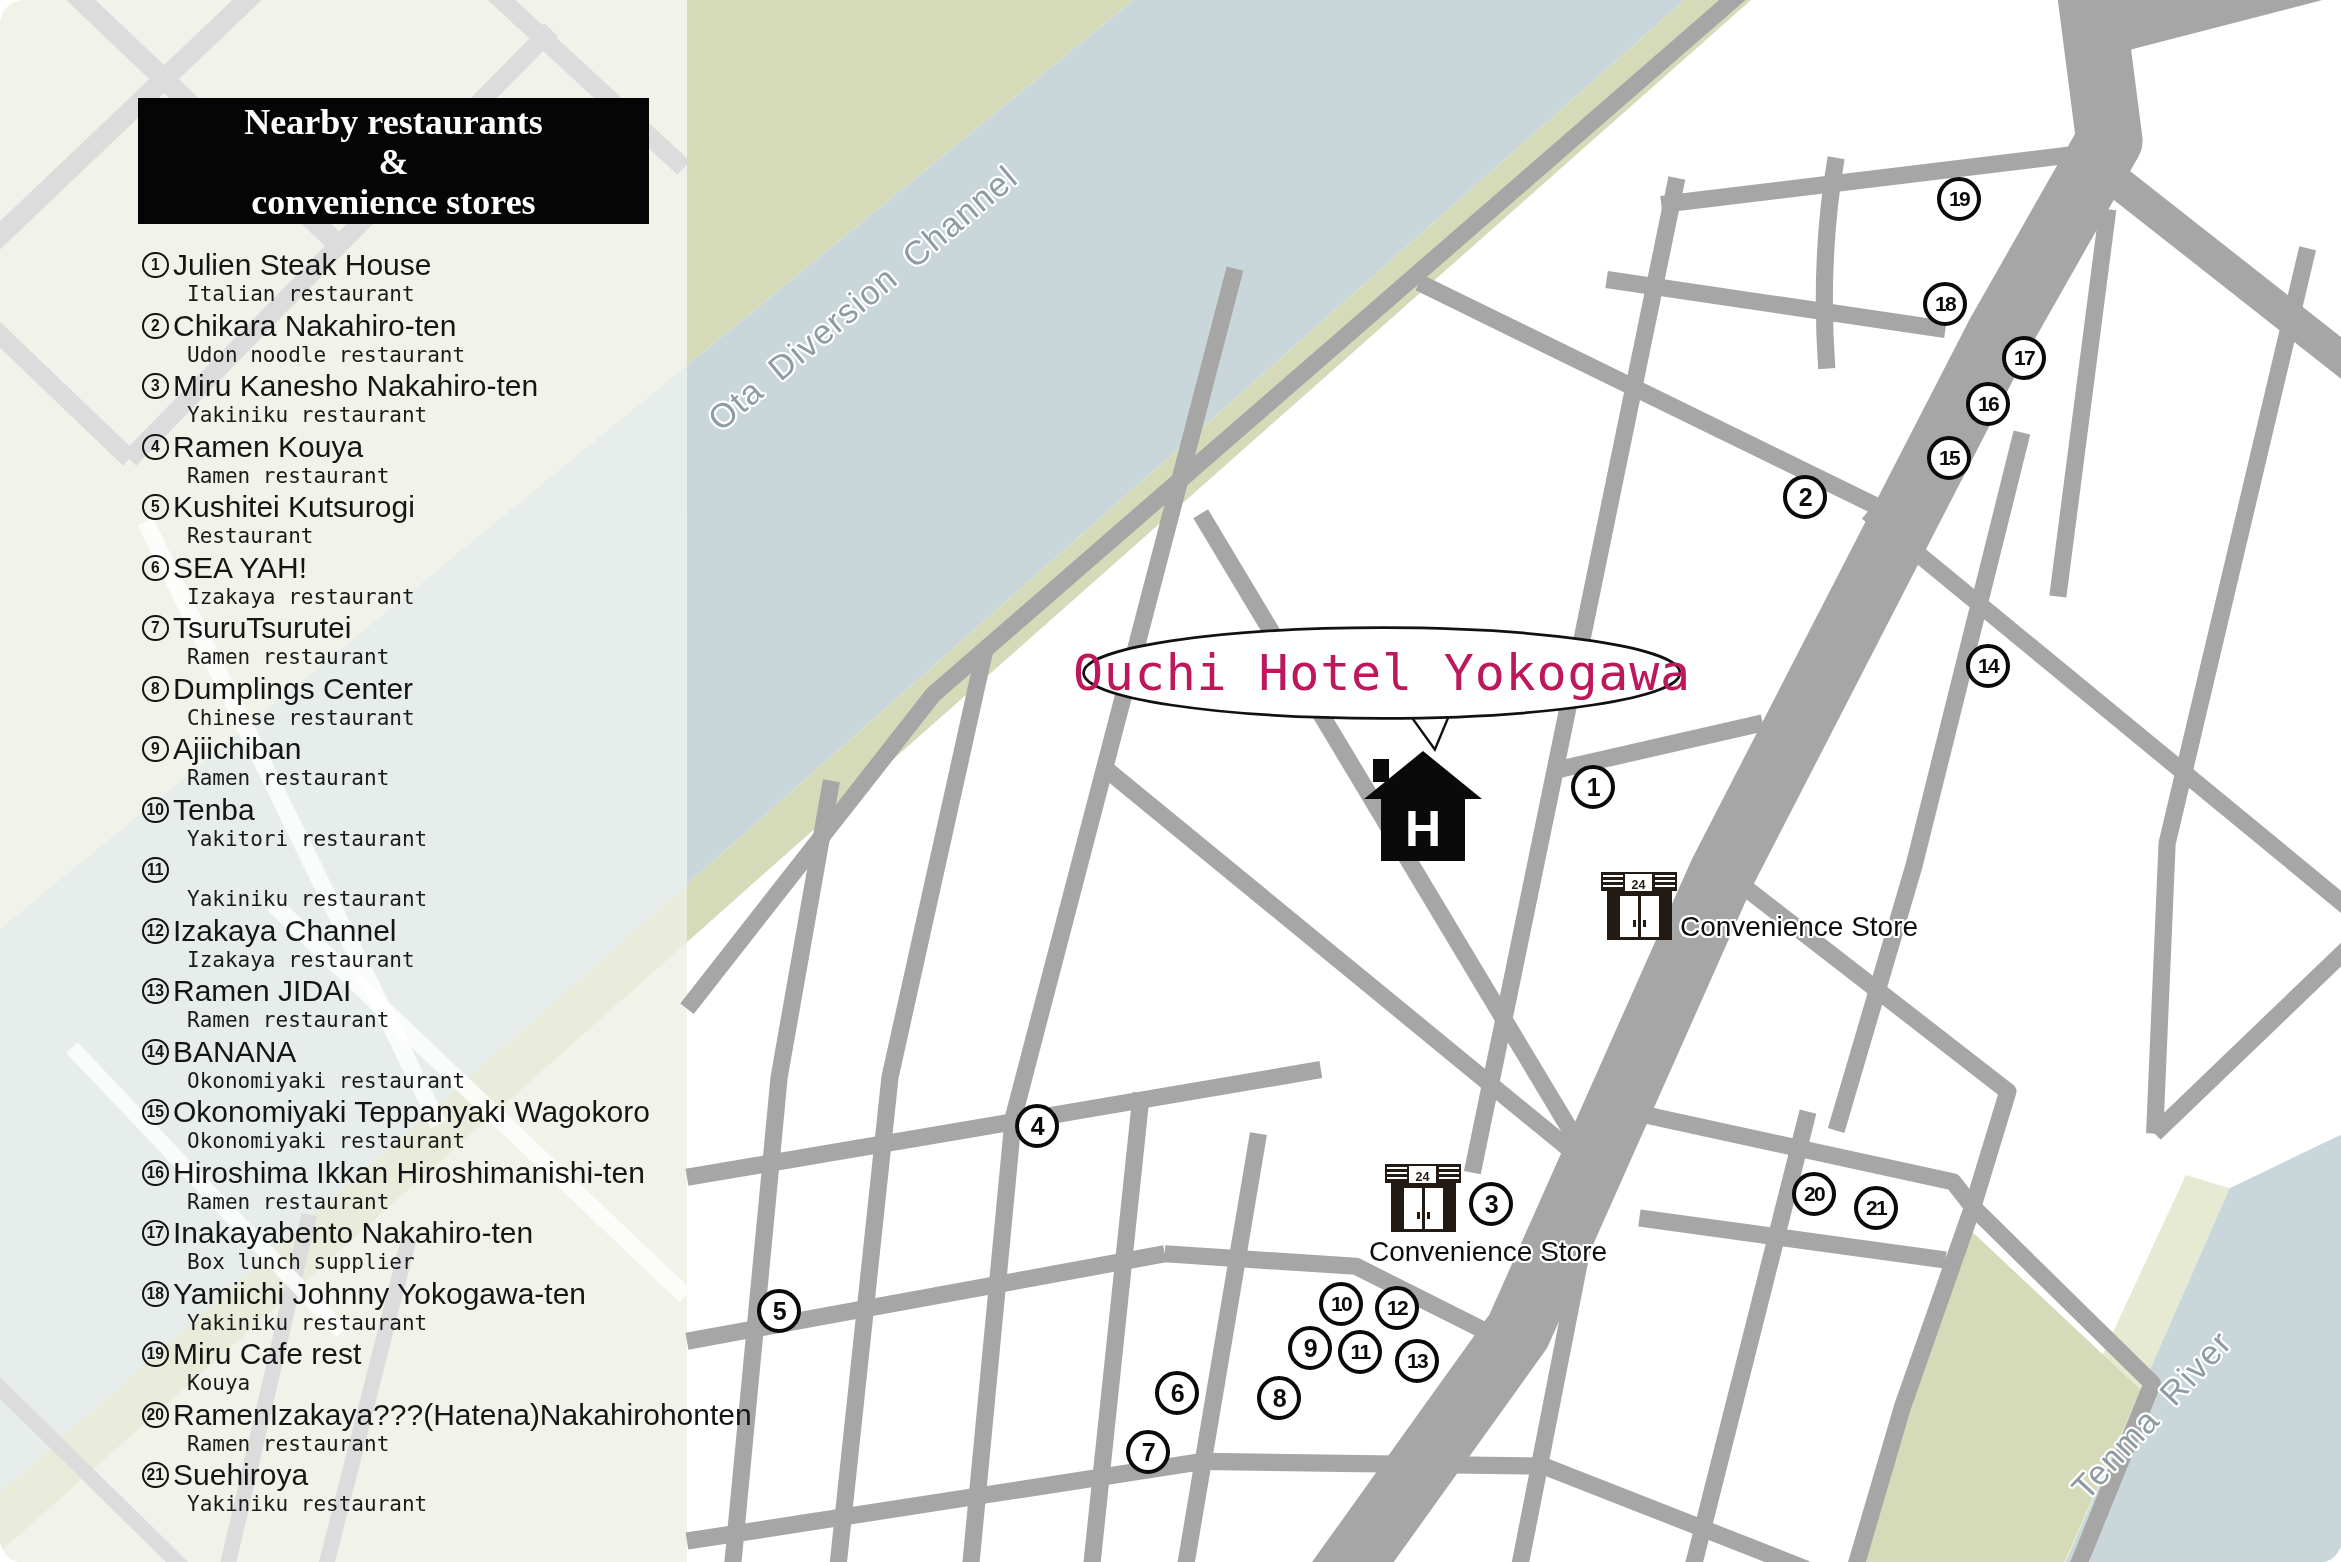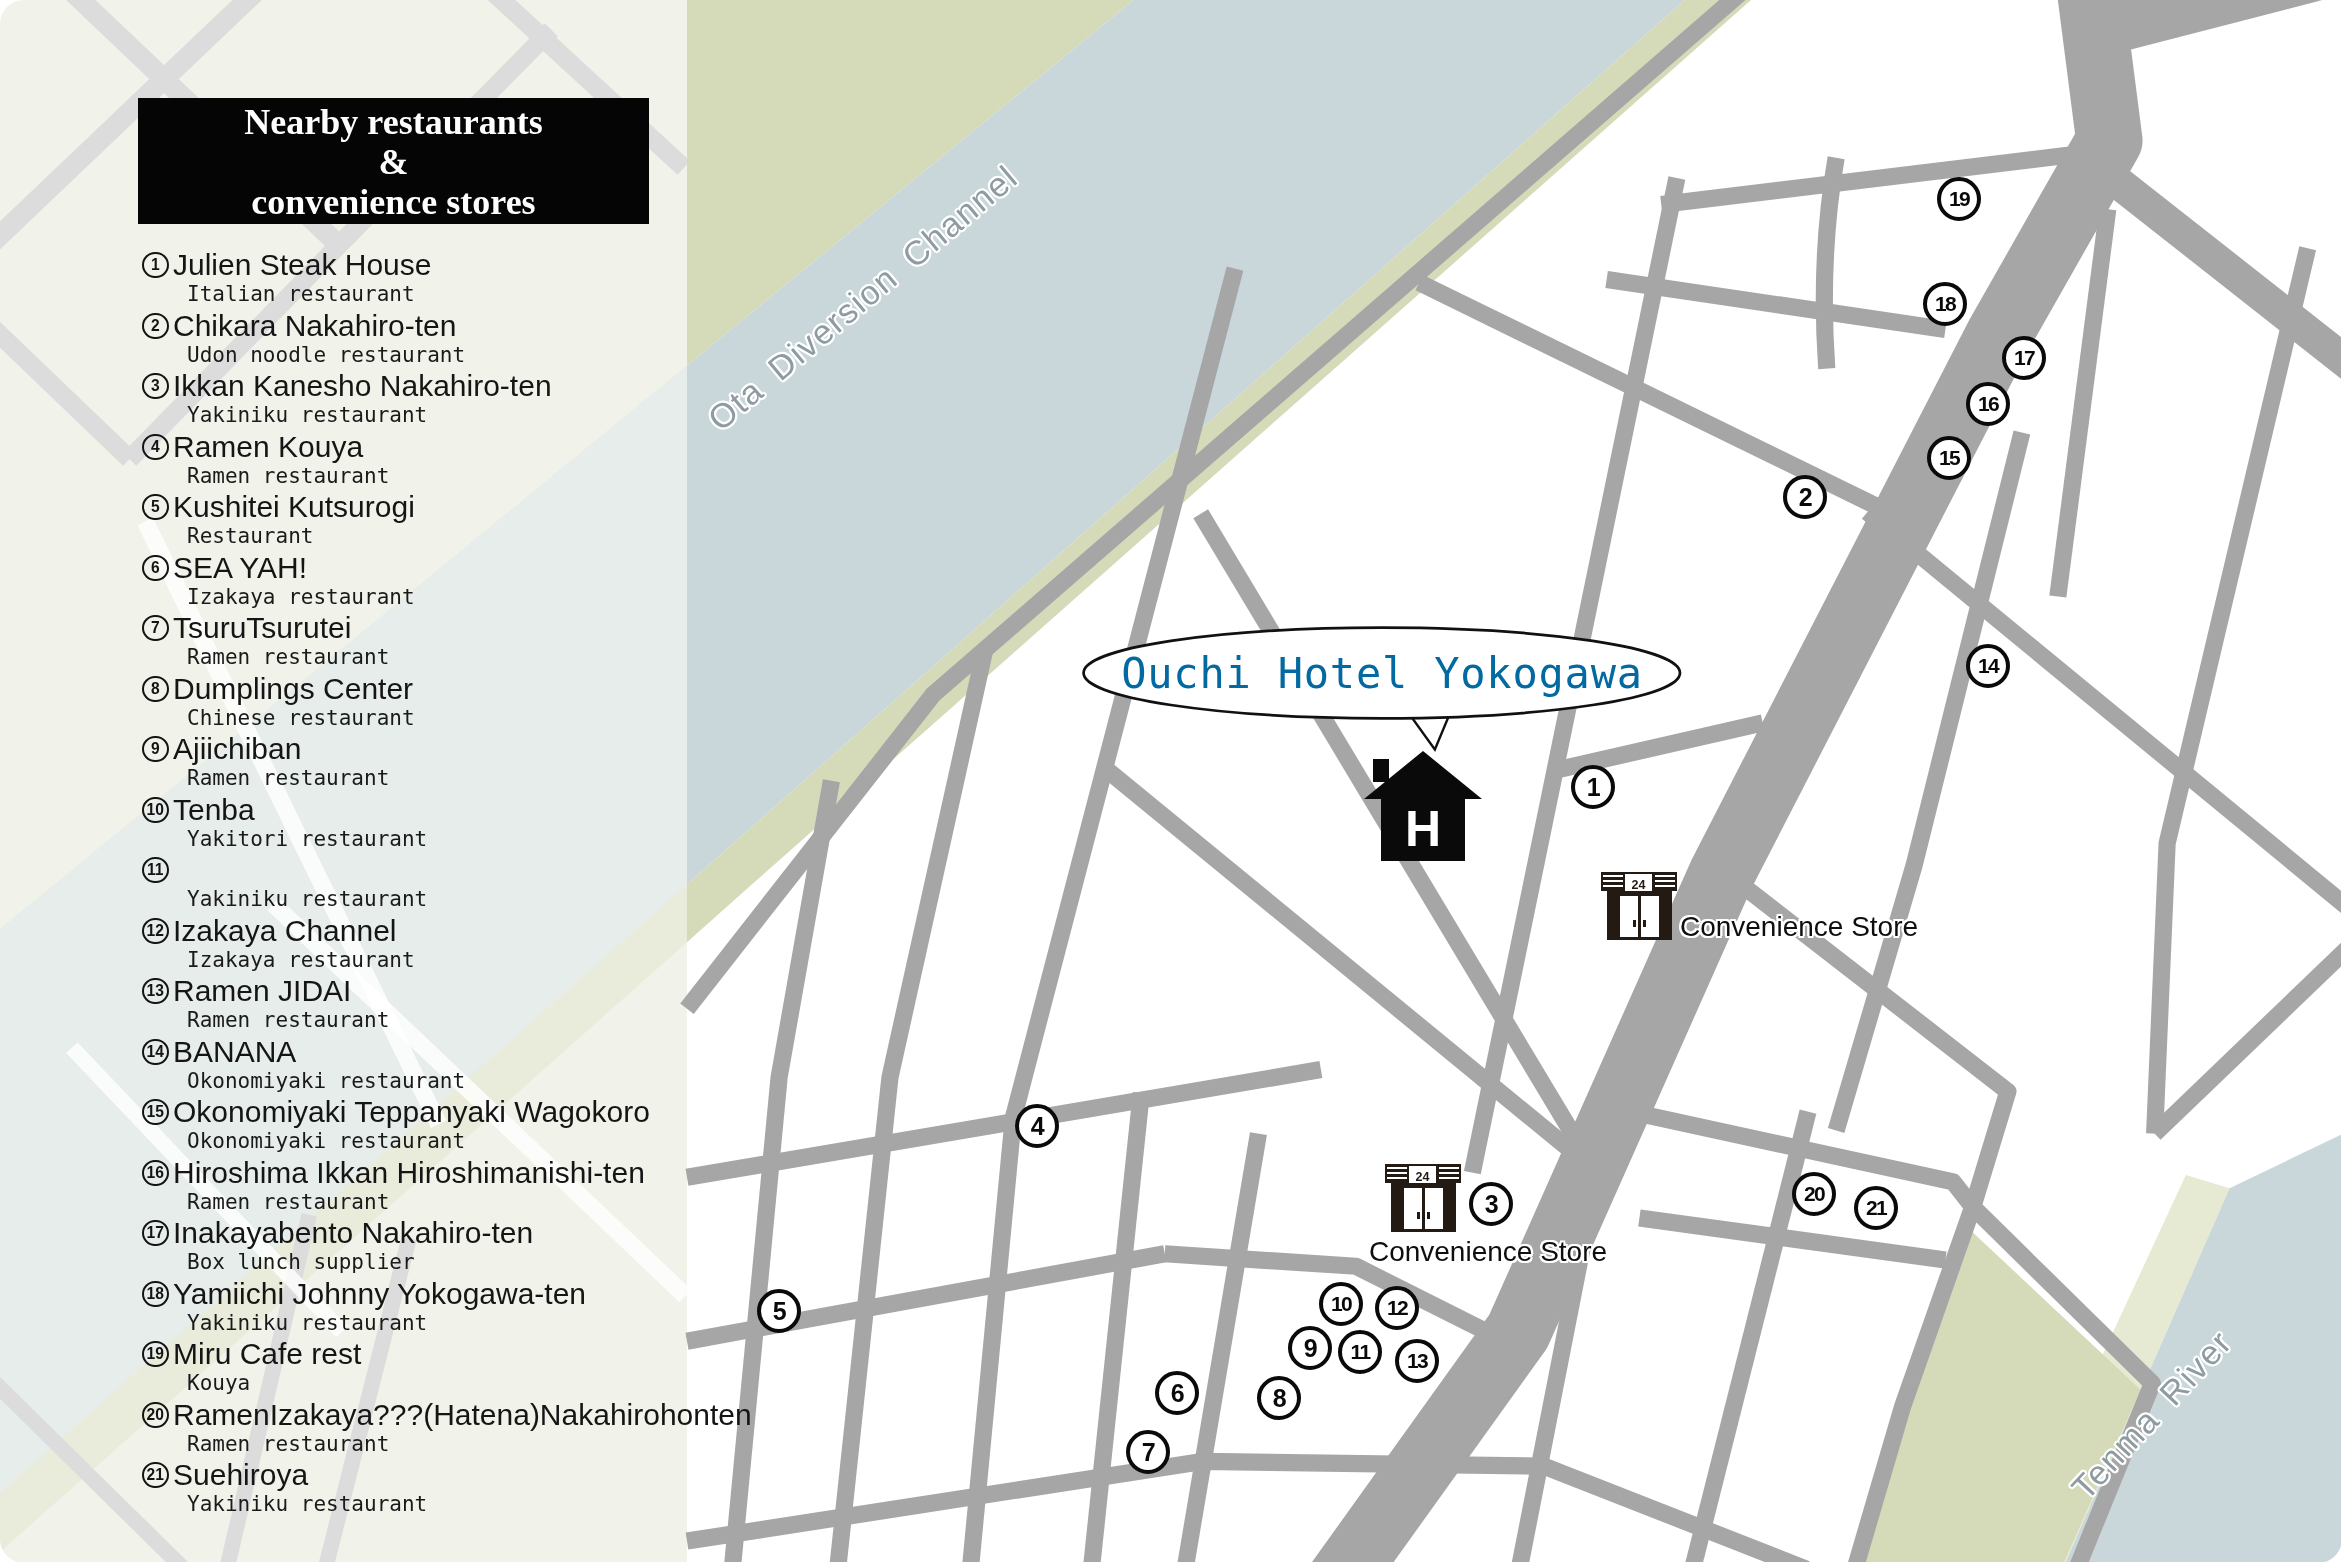--- a/index.html
+++ b/index.html
@@ -34,21 +34,21 @@
   .hotel .roof{position:absolute;left:0;top:0;width:0;height:0;
                border-left:59px solid transparent;border-right:59px solid transparent;
                border-bottom:48px solid #0a0a0a;}
   .hotel .chimney{position:absolute;left:9.4px;top:7.8px;width:15.6px;height:23.4px;background:#0a0a0a;}
   .hotel .body{position:absolute;left:17px;top:45px;width:84px;height:65px;background:#0a0a0a;
                display:flex;align-items:center;justify-content:center;}
   .hotel .h{color:#fff;font-weight:700;font-size:50px;line-height:50px;}
 
   
   .bubble-label{position:absolute;left:1382px;top:673px;transform:translate(-50%,-50%);
-                font-family:"DejaVu Sans Mono",monospace;font-size:42px;color:#0369a1;
+                font-family:"DejaVu Sans Mono",monospace;font-size:50px;color:#be185d;
                 white-space:nowrap;letter-spacing:0.8px;}
 
   
   .store{position:absolute;width:76px;height:68px;transform:translate(-50%,-50%);}
   .store .awning{position:absolute;left:0;top:0;width:76px;height:19px;background:#241a14;}
   .store .stripe{position:absolute;height:2.3px;background:#fff;width:20px;}
   .store .badge{position:absolute;left:24px;top:1.6px;width:27px;height:22px;background:#fff;
                 display:flex;align-items:center;justify-content:center;
                 font-size:12.5px;font-weight:700;color:#241a14;}
   .store .body{position:absolute;left:5.5px;top:19px;width:65px;height:49px;background:#241a14;}
@@ -161,21 +161,21 @@
         <span class="legend-name">Julien Steak House</span>
         <span class="legend-type">Italian restaurant</span>
       </div>
       <div class="legend-row" style="top: 309px;">
         <span class="legend-num">2</span>
         <span class="legend-name">Chikara Nakahiro-ten</span>
         <span class="legend-type">Udon noodle restaurant</span>
       </div>
       <div class="legend-row" style="top: 369px;">
         <span class="legend-num">3</span>
-        <span class="legend-name">Ikkan Kanesho Nakahiro-ten</span>
+        <span class="legend-name">Miru Kanesho Nakahiro-ten</span>
         <span class="legend-type">Yakiniku restaurant</span>
       </div>
       <div class="legend-row" style="top: 430px;">
         <span class="legend-num">4</span>
         <span class="legend-name">Ramen Kouya</span>
         <span class="legend-type">Ramen restaurant</span>
       </div>
       <div class="legend-row" style="top: 490px;">
         <span class="legend-num">5</span>
         <span class="legend-name">Kushitei Kutsurogi</span>

